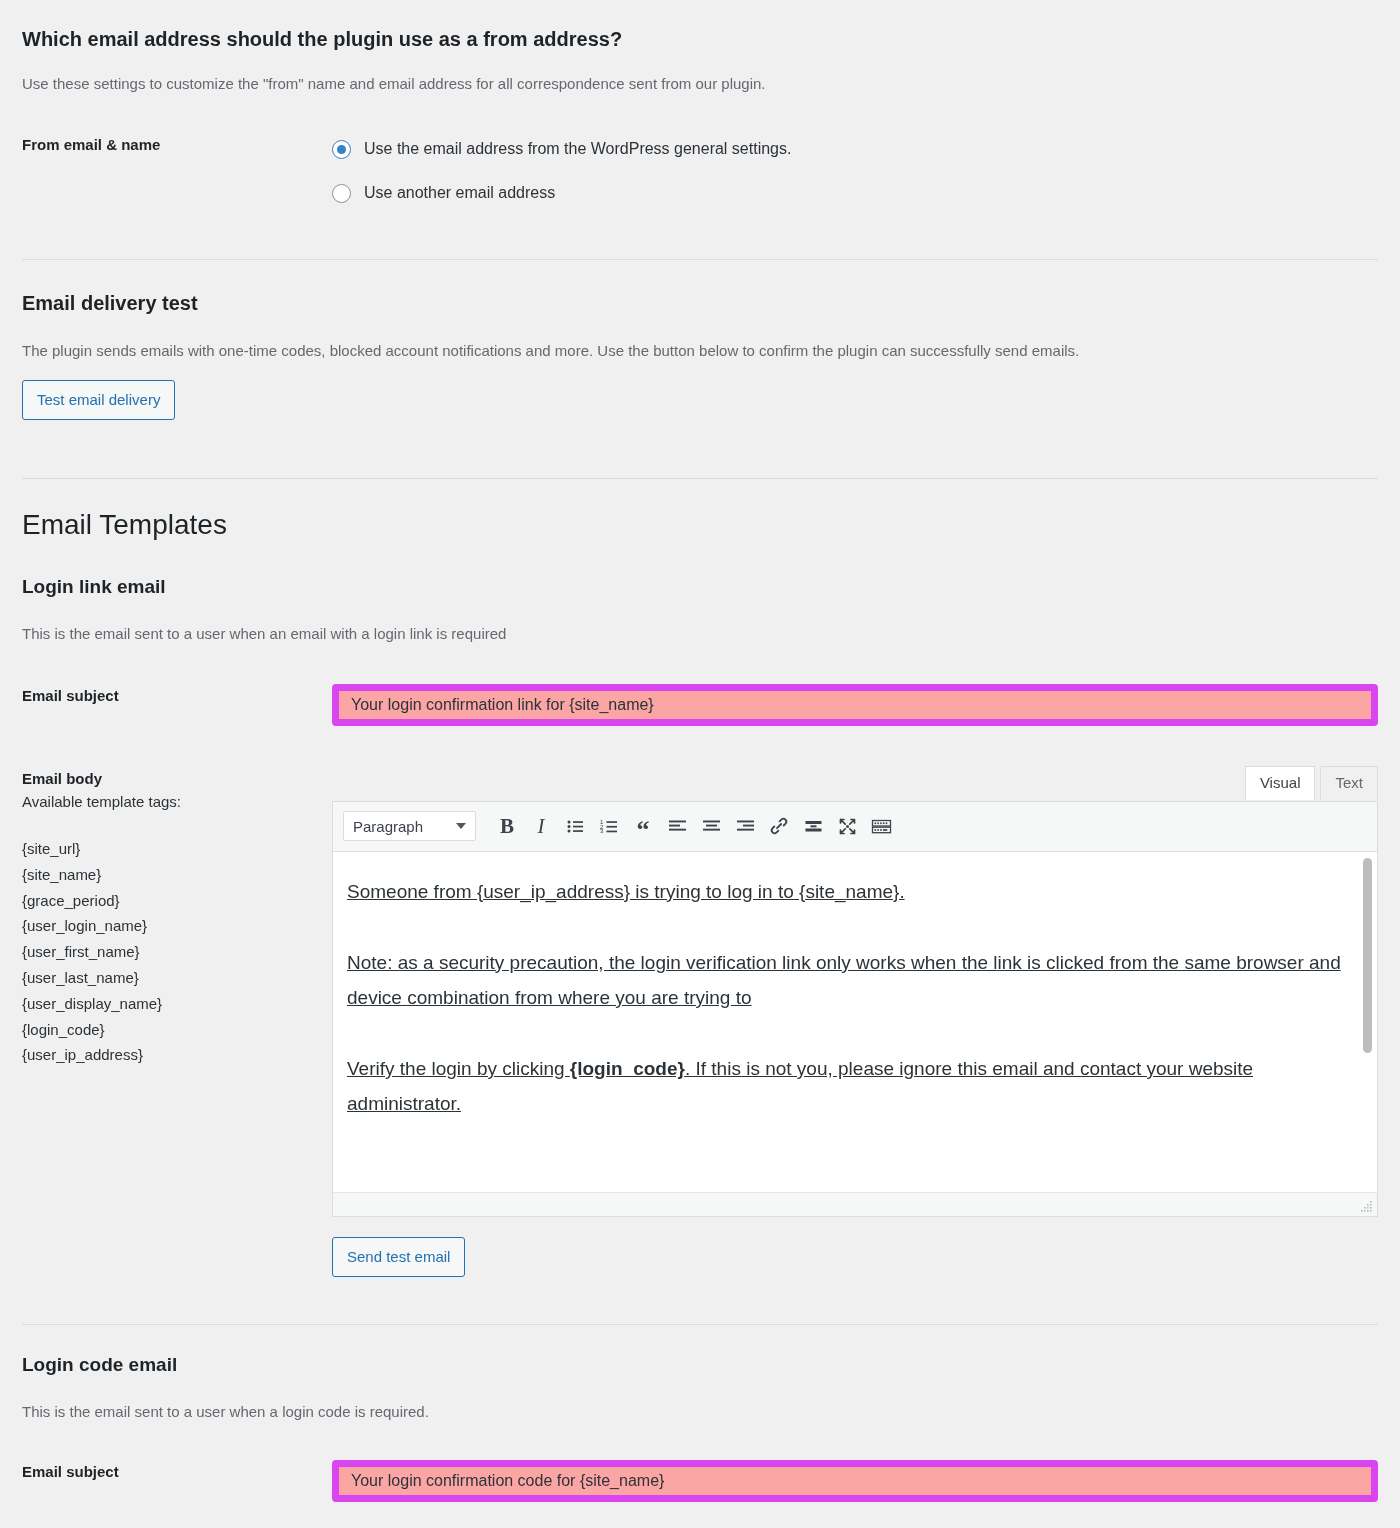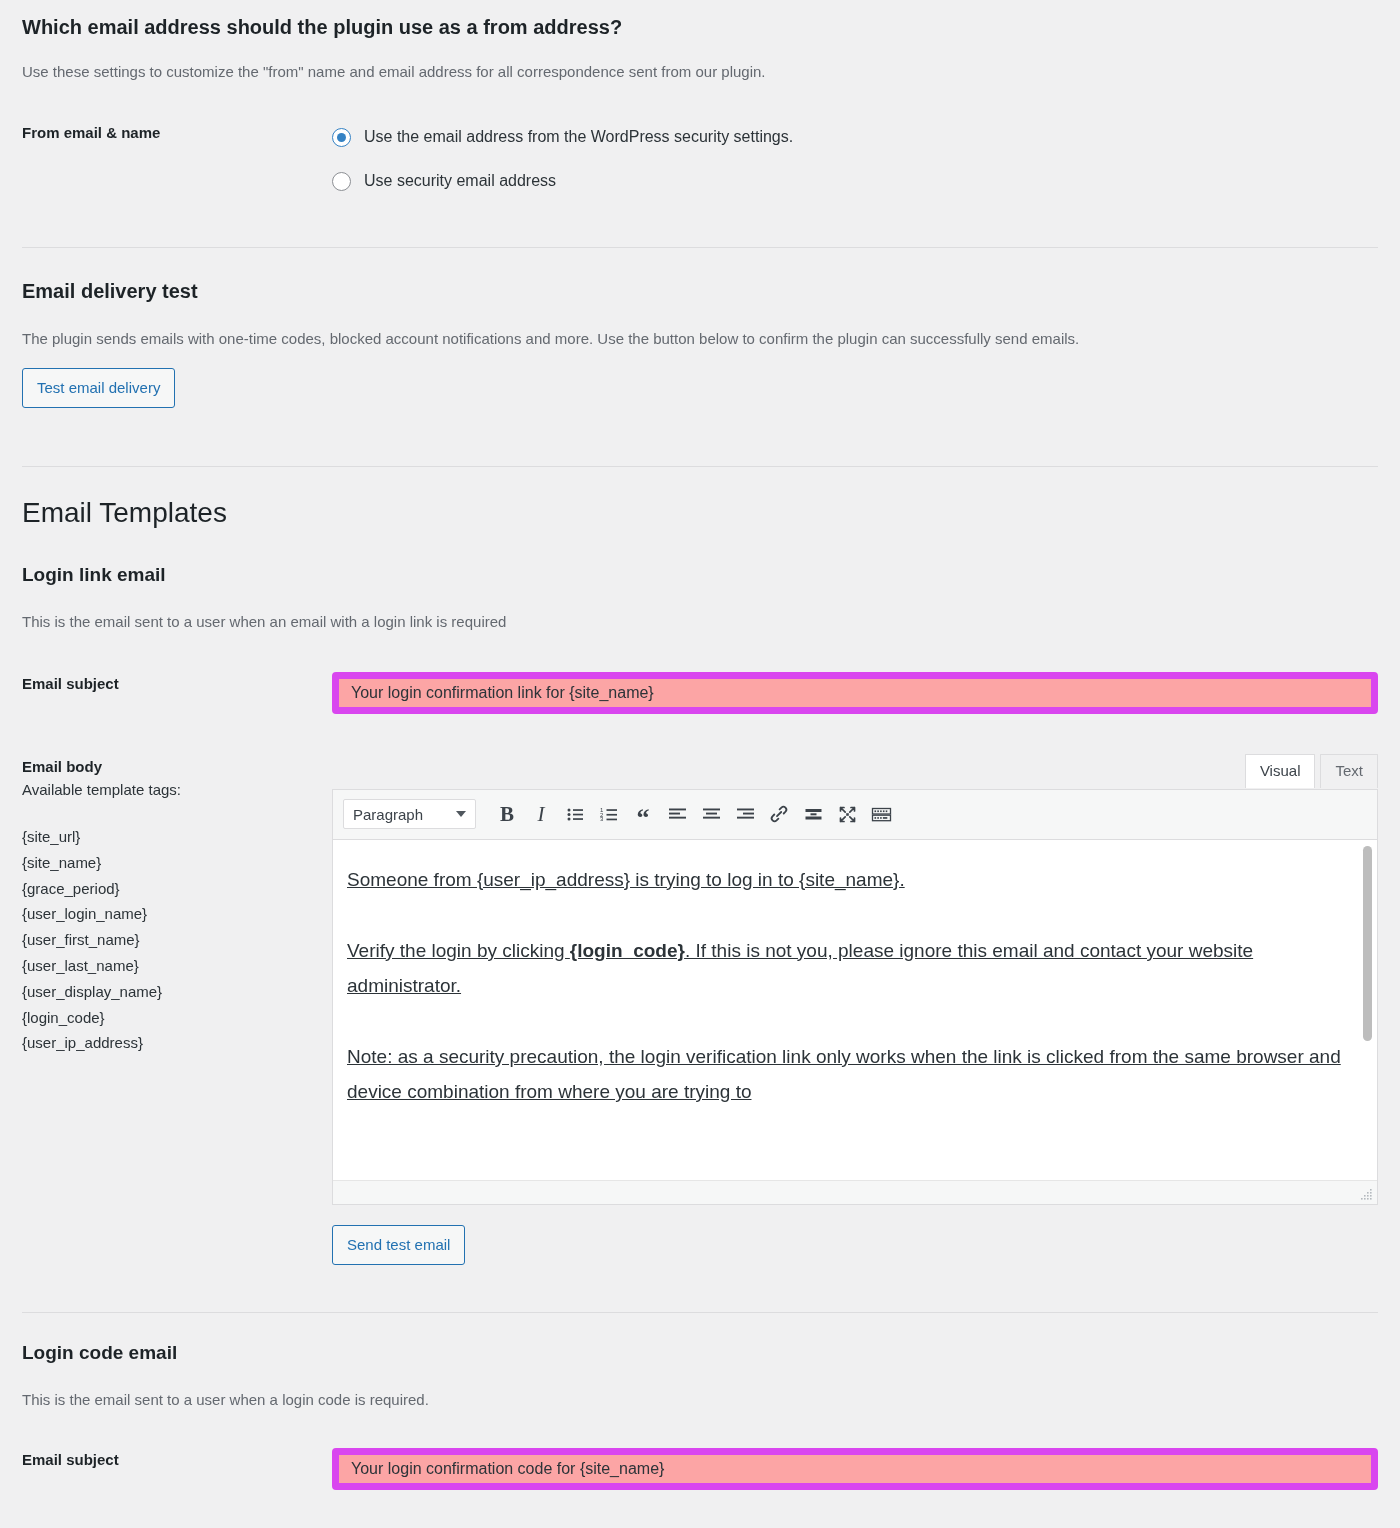--- a/index.html
+++ b/index.html
@@ -269,34 +269,34 @@
     width: 16px;
     height: 16px;
     color: #b4b9be;
   }
 </style>
 </head>
 <body>
 
 <div class="page">
 
-  <div style="padding-top:14px;">
+  <div style="padding-top:26px;">
     <h2 class="h-section">Which email address should the plugin use as a from address?</h2>
     <p class="desc" style="margin-top:21px;">Use these settings to customize the "from" name and email address for all correspondence sent from our plugin.</p>
 
     <div class="row" style="margin-top:37px;">
       <div class="row-label">From email &amp; name</div>
       <div class="row-field">
         <label class="radio-line">
           <span class="radio checked"></span>
-          <span class="radio-label">Use the email address from the WordPress security settings.</span>
+          <span class="radio-label">Use the email address from the WordPress general settings.</span>
         </label>
         <label class="radio-line" style="margin-top:10px;">
           <span class="radio"></span>
-          <span class="radio-label">Use security email address</span>
+          <span class="radio-label">Use another email address</span>
         </label>
       </div>
     </div>
   </div>
 
   <hr class="divider" style="margin-top:48px;">
 
   <div style="padding-top:30px;">
     <h2 class="h-section">Email delivery test</h2>
     <p class="desc" style="margin-top:24px;">The plugin sends emails with one-time codes, blocked account notifications and more. Use the button below to confirm the plugin can successfully send emails.</p>
@@ -448,22 +448,22 @@
                   <rect x="9.1" y="12.1" width="1.6" height="1.7" fill="#3c434a"></rect>
                   <rect x="11.9" y="12.1" width="4.4" height="1.7" fill="#3c434a"></rect>
                 </svg>
               </div>
 
             </div>
 
             <div class="ed-content">
               <div class="ed-text">
                 <p>Someone from {user_ip_address} is trying to log in to {site_name}.</p>
+                <p>Note: as a security precaution, the login verification link only works when the link is clicked from the same browser and device combination from where you are trying to</p>
                 <p><span>Verify the login by clicking </span><b>{login_code}</b><span>. If this is not you, please ignore this email and contact your website administrator.</span></p>
-                <p>Note: as a security precaution, the login verification link only works when the link is clicked from the same browser and device combination from where you are trying to</p>
               </div>
               <div class="ed-scrollbar-track">
                 <div class="ed-scrollbar-thumb"></div>
               </div>
             </div>
 
             <div class="ed-statusbar">
               <span class="resize-handle">
                 <svg width="16" height="16" viewBox="0 0 16 16">
                   <g fill="#b4b9be">

